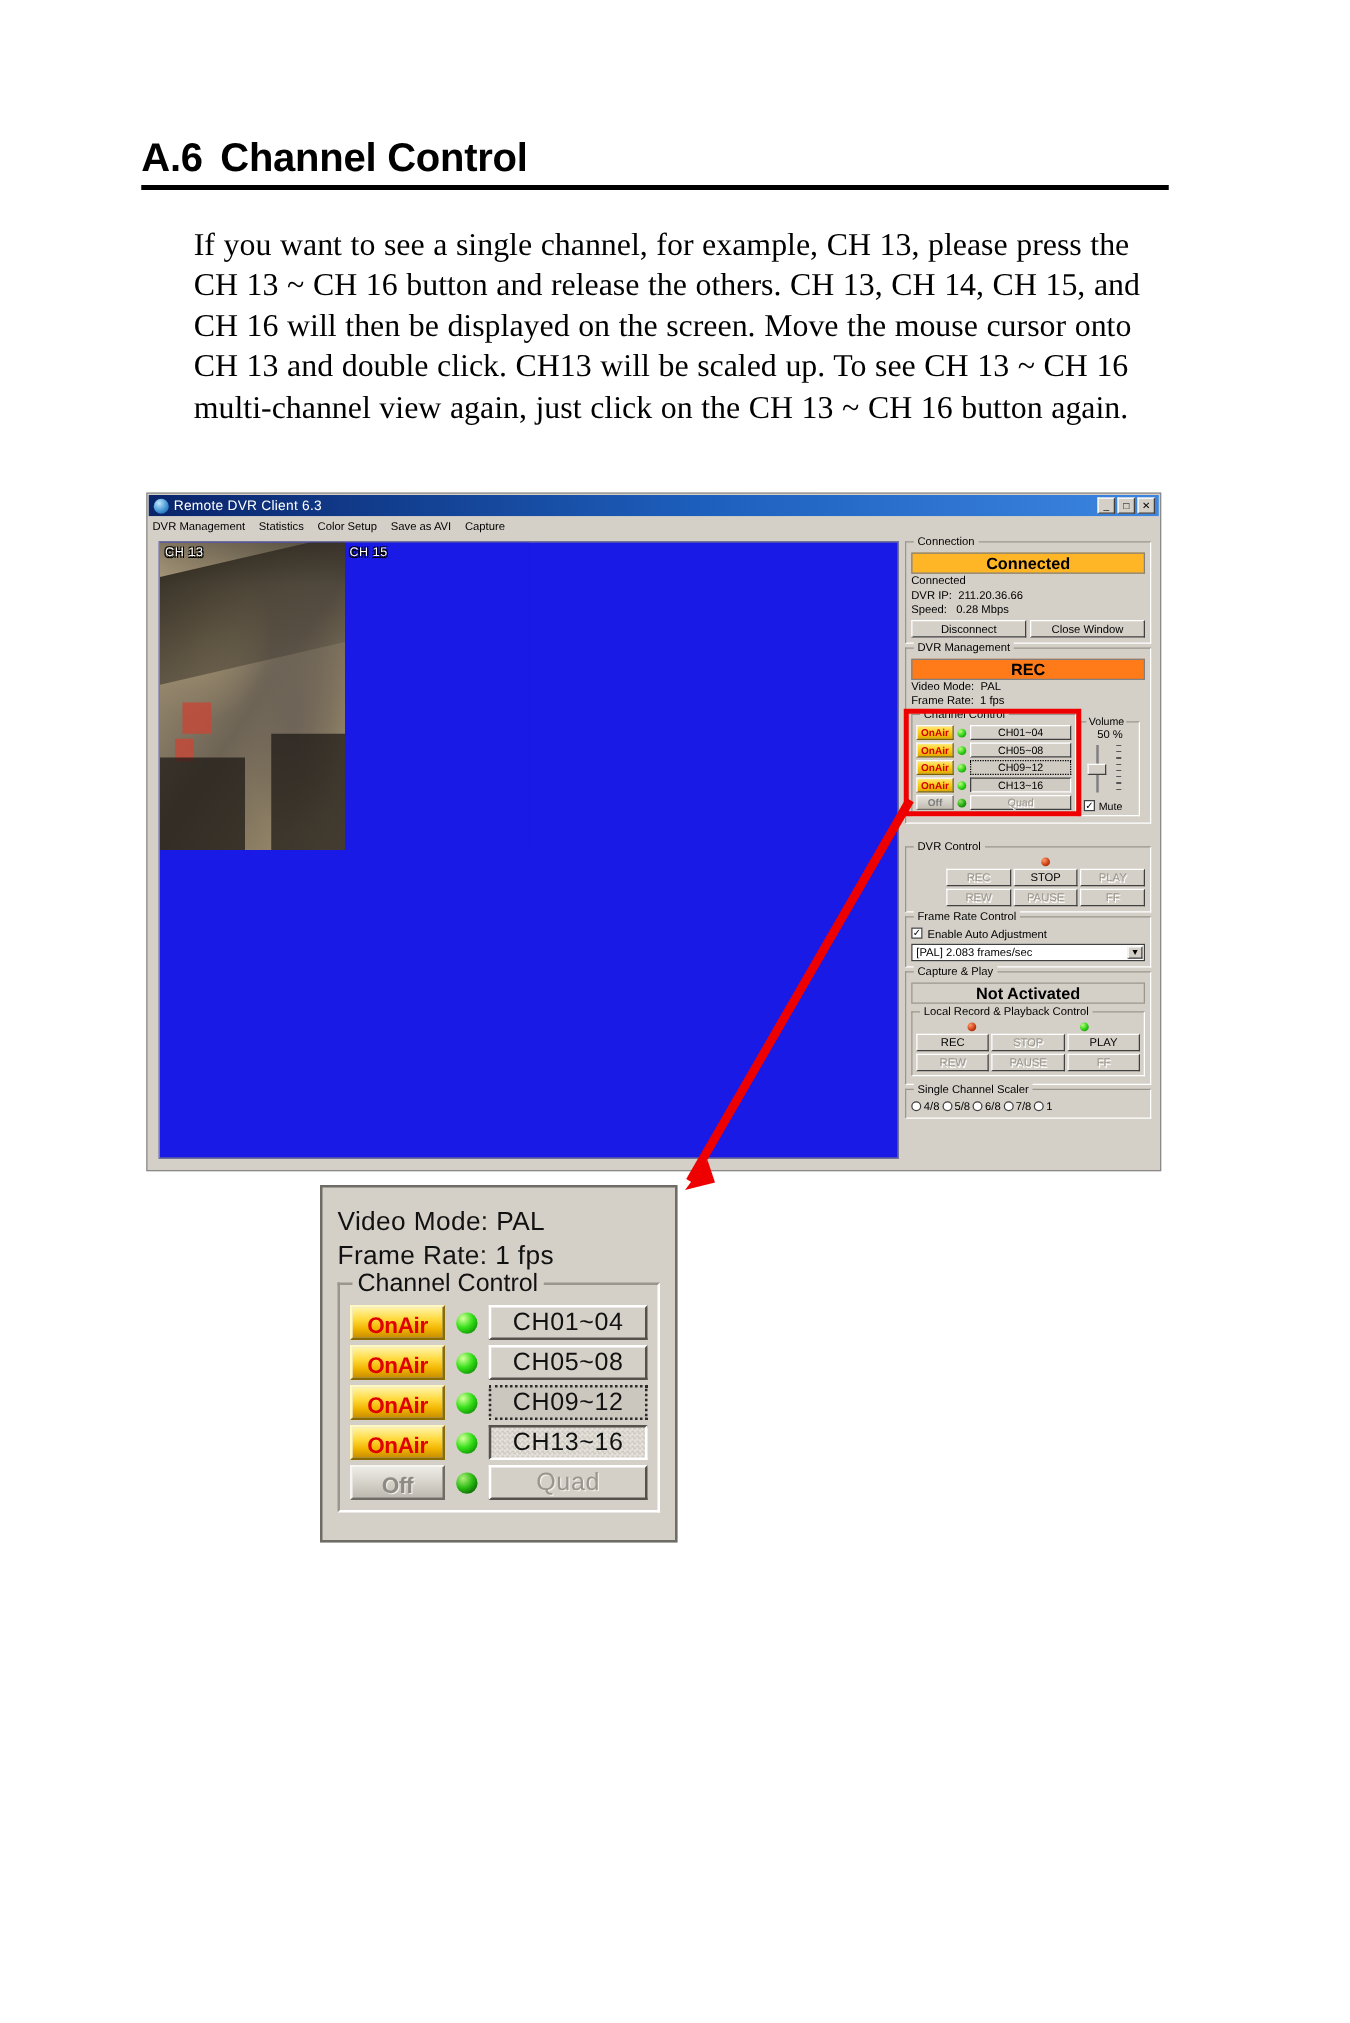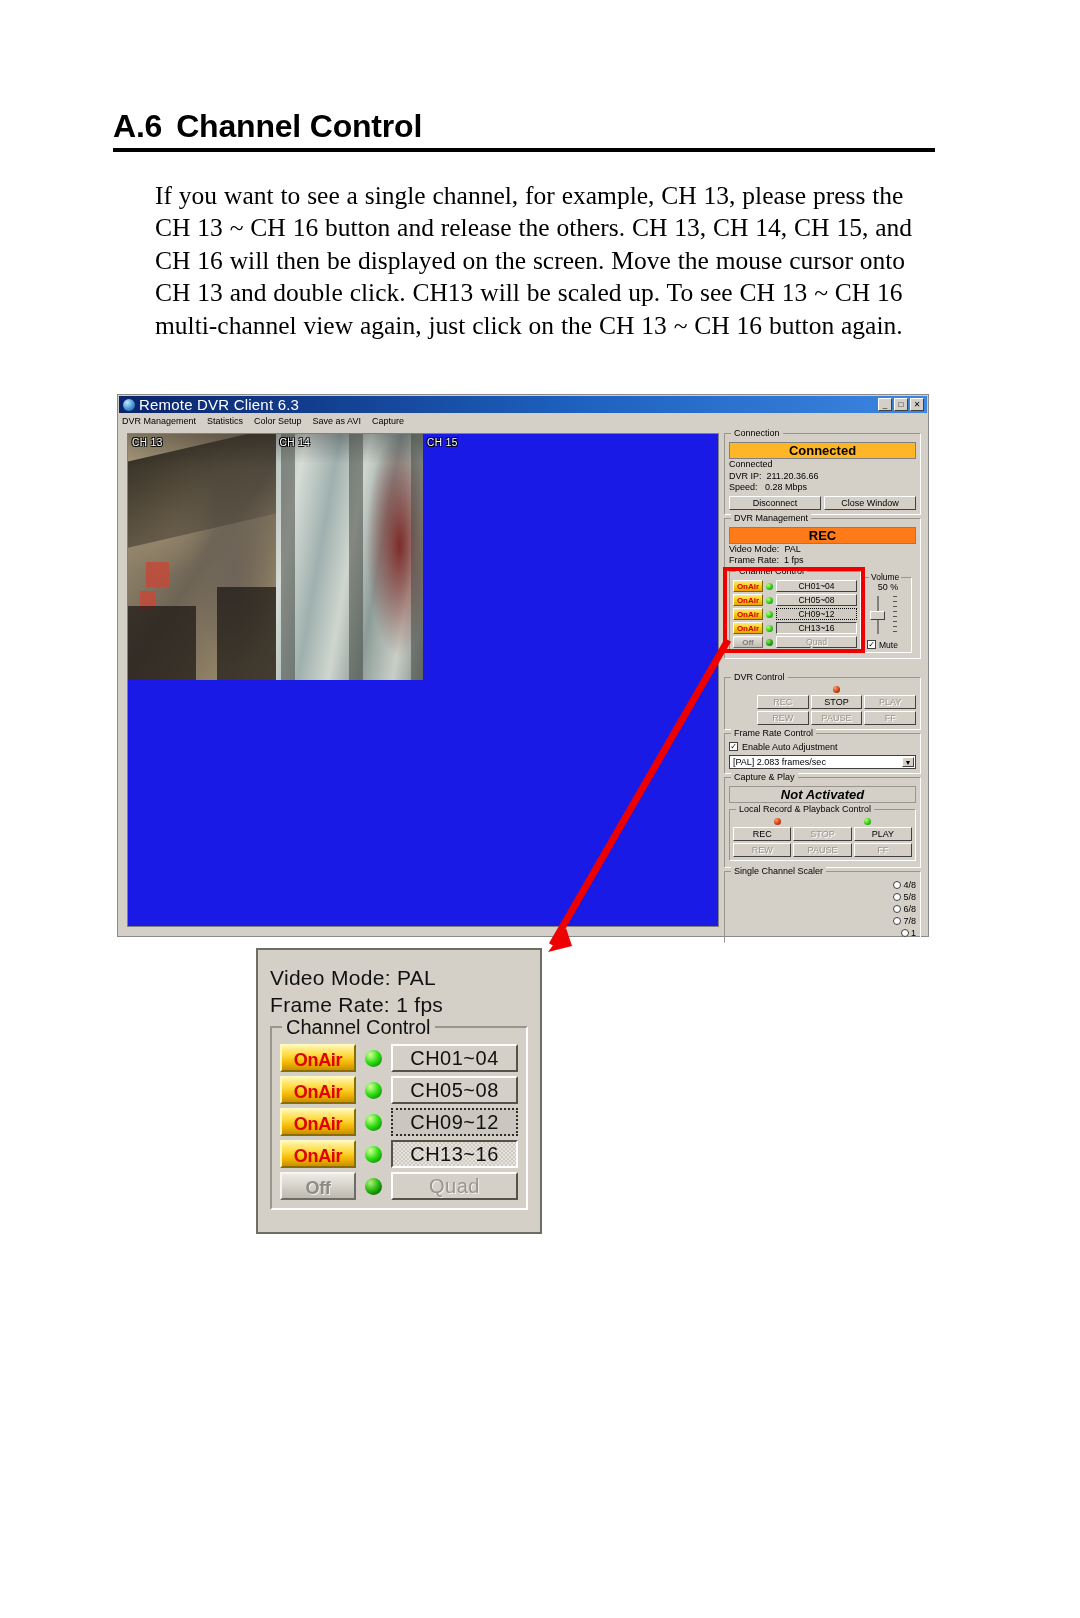--- a/index.html
+++ b/index.html
@@ -38,21 +38,21 @@
   .titlebar{
     position:absolute;left:1px;top:1px;right:1px;height:17px;
     background:linear-gradient(90deg,#0a246a 0%,#1d5fbd 55%,#3c86e0 100%);
     display:flex;align-items:center;padding:0 2px;box-sizing:border-box;
   }
   .tb-icon{
     width:12px;height:12px;border-radius:50%;
     background:radial-gradient(circle at 35% 30%,#bfe6ff,#3b8ed0 60%,#14539e);
     margin:0 4px 0 2px;flex:none;
   }
-  .tb-title{color:#fff;font-size:15px;white-space:nowrap;letter-spacing:0.2px;}
+  .tb-title{color:#fff;font-size:11px;white-space:nowrap;letter-spacing:0.2px;}
   .tb-buttons{margin-left:auto;display:flex;gap:2px;padding-right:1px;}
   .tb-btn{
     width:14px;height:13px;background:#d4d0c8;border:1px solid #fff;
     border-right-color:#404040;border-bottom-color:#404040;
     font-size:8px;line-height:11px;text-align:center;color:#000;box-sizing:border-box;
   }
   .menubar{
     position:absolute;left:1px;top:18px;right:1px;height:15px;background:#d4d0c8;
     display:flex;align-items:center;padding-left:3px;
   }
@@ -113,21 +113,21 @@
   .grp>.legend{
     position:absolute;top:-6px;left:6px;background:#d4d0c8;padding:0 3px;
     font-size:9px;color:#000;white-space:nowrap;
   }
   .banner{
     height:17px;border:1px solid #808080;display:flex;align-items:center;justify-content:center;
     font-weight:bold;font-size:13px;color:#000;box-sizing:border-box;
   }
   .banner.connected{background:#ffb626;}
   .banner.rec{background:#ff7a18;}
-  .banner.notact{background:#d4d0c8;border:1px solid #9a968e;font-style:italic;}
+  .banner.notact{background:#d4d0c8;border:1px solid #9a968e;}
   .kv{font-size:9px;color:#000;line-height:11.5px;white-space:nowrap;}
   .kv b{font-weight:normal;display:inline-block;}
   .btnrow{display:flex;gap:3px;margin-top:2px;}
   .w95btn{
     flex:1;height:14px;background:#d4d0c8;border:1px solid #fff;
     border-right-color:#404040;border-bottom-color:#404040;
     font-size:9px;line-height:12px;text-align:center;color:#000;
     box-sizing:border-box;white-space:nowrap;overflow:hidden;
   }
   .w95btn.dis{color:#9a968e;text-shadow:1px 1px 0 #fff;}
@@ -187,21 +187,21 @@
   .chkline{display:flex;align-items:center;gap:4px;font-size:9px;margin-bottom:3px;}
   .combo{
     height:14px;background:#fff;border:1px solid #404040;display:flex;align-items:center;
     font-size:9px;padding-left:3px;box-sizing:border-box;position:relative;
   }
   .combo .arrow{
     position:absolute;right:1px;top:1px;width:12px;height:10px;background:#d4d0c8;
     border:1px solid #fff;border-right-color:#404040;border-bottom-color:#404040;
     font-size:7px;line-height:9px;text-align:center;box-sizing:border-box;
   }
-  .radios{display:flex;align-items:flex-end;gap:2px;font-size:9px;flex-direction:column;}
+  .radios{display:flex;align-items:flex-start;gap:2px;font-size:9px;}
   .radios span.r{display:flex;align-items:center;gap:2px;}
   .rdo{width:8px;height:8px;border-radius:50%;background:#fff;border:1px solid #404040;box-sizing:border-box;}
 
   
   .callout-svg{position:absolute;left:0;top:0;width:1080px;height:1618px;pointer-events:none;}
 
   
   .zoom{
     position:absolute;left:256px;top:948px;width:286px;height:286px;
     background:#d4d0c8;border:2px solid #6f6c66;box-sizing:border-box;
@@ -288,28 +288,20 @@
 
     <div class="videogrid">
       <div class="vcell">
         <div class="scene13">
           <div class="box" style="left:12%;top:52%;width:16%;height:10%;"></div>
           <div class="box" style="left:8%;top:64%;width:10%;height:7%;"></div>
           <div class="dark" style="left:0;top:70%;width:46%;height:30%;"></div>
           <div class="dark" style="left:60%;top:62%;width:40%;height:38%;"></div>
         </div>
         <div class="vlabel">CH 13</div>
-      </div>
-      <div class="vcell">
-        <div class="scene14">
-          <div class="post" style="left:4%;"></div>
-          <div class="post" style="left:50%;"></div>
-          <div class="post" style="left:92%;"></div>
-        </div>
-        <div class="vlabel">CH 14</div>
       </div>
       <div class="vcell blue">
         <div class="vlabel">CH 15</div>
       </div>
     </div>
 
     <div class="rightcol">
 
       <div class="grp">
         <div class="legend">Connection</div>

